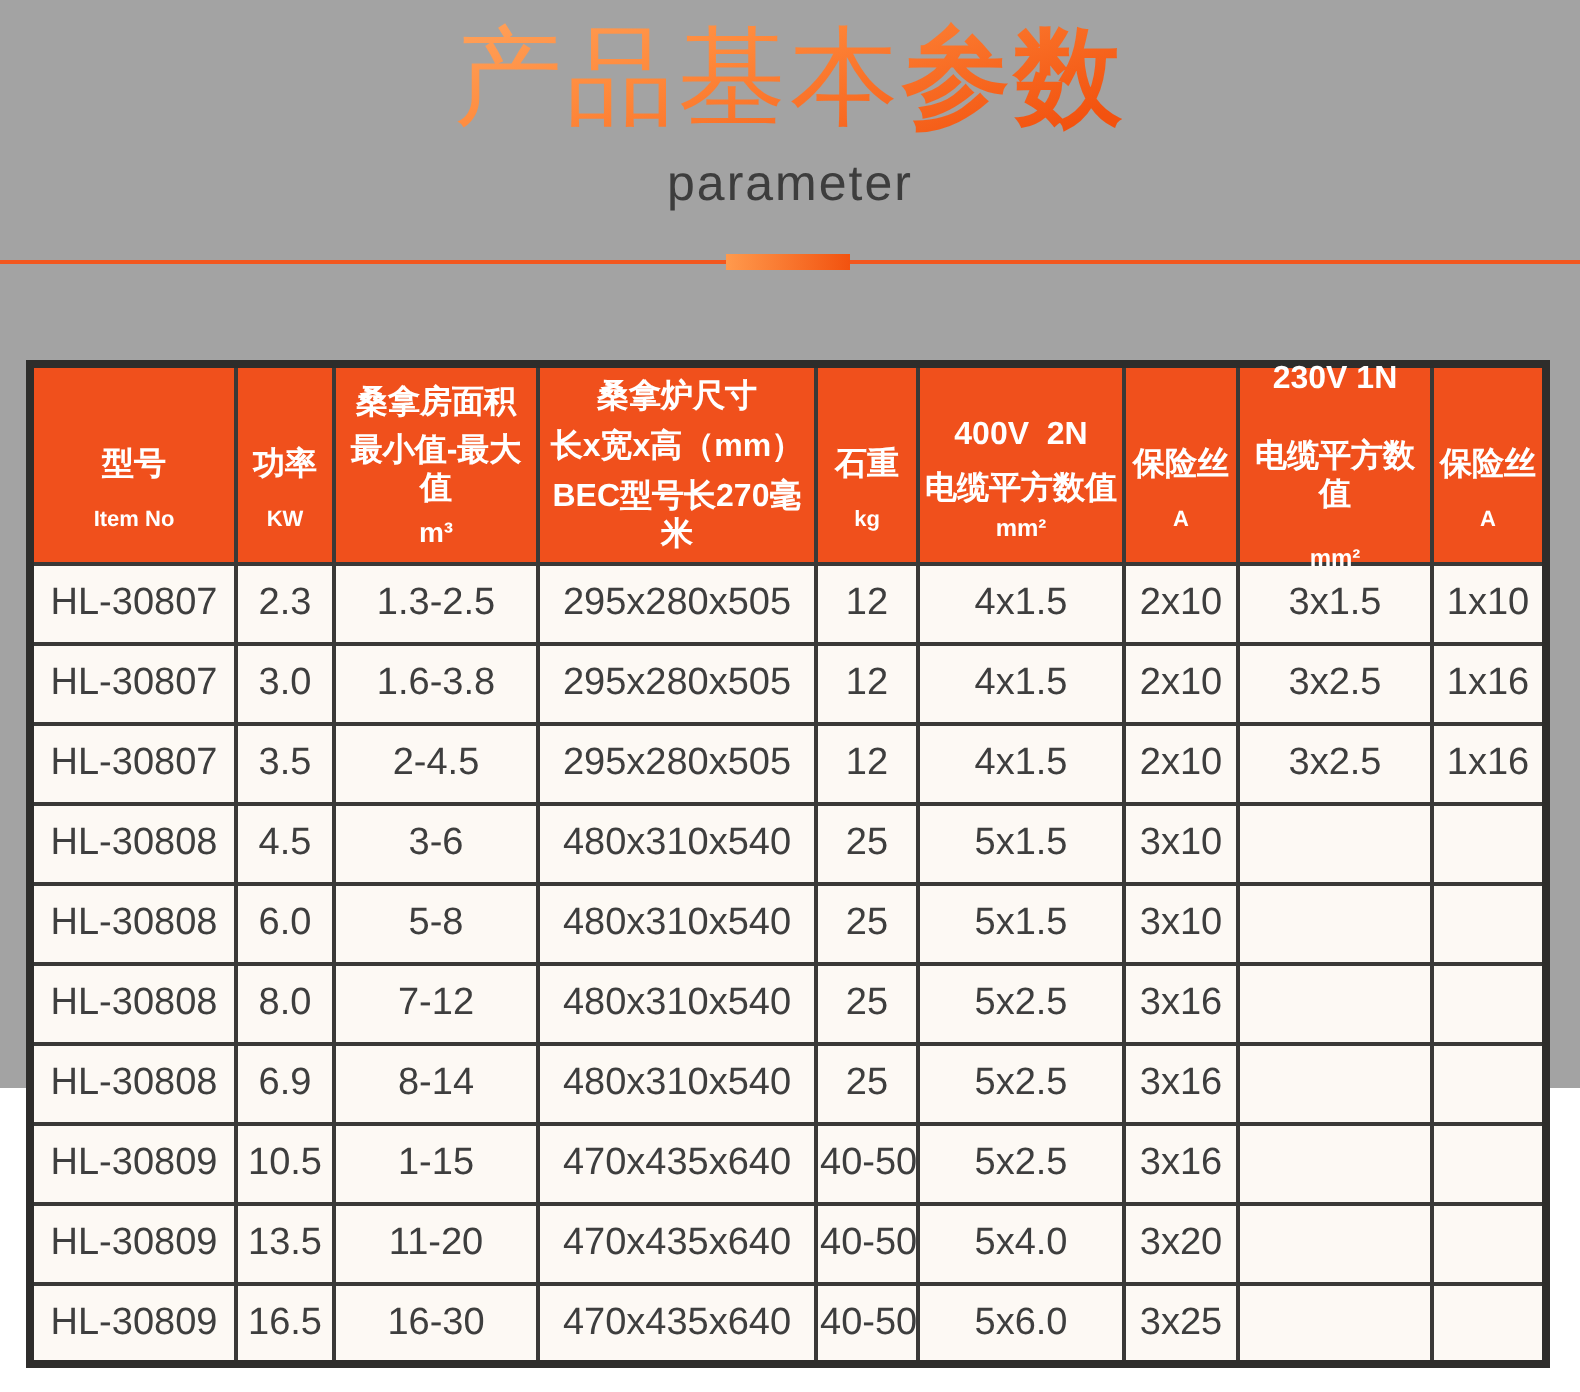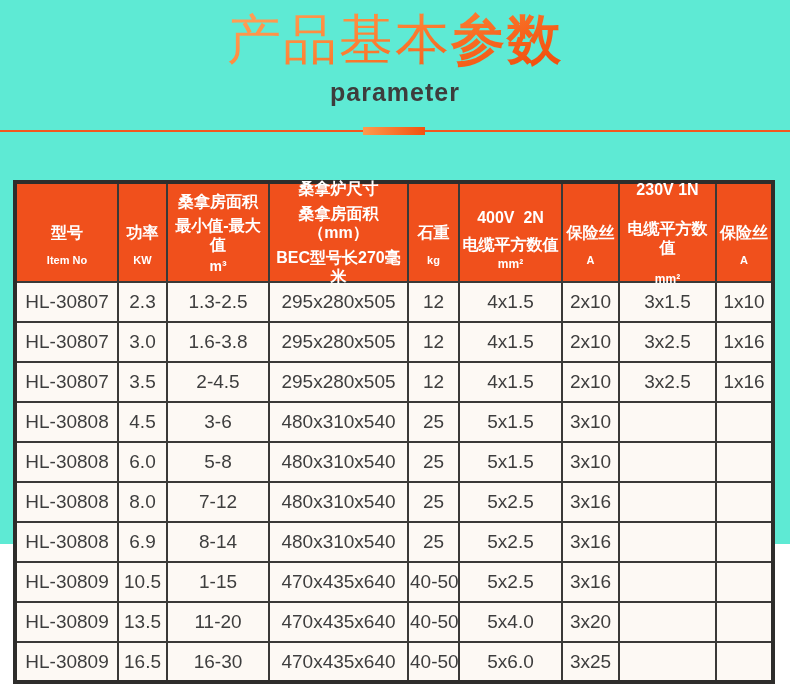--- a/index.html
+++ b/index.html
@@ -2,42 +2,42 @@
 <html><head>
 <meta charset="utf-8">
 <style>
   * { margin: 0; padding: 0; box-sizing: border-box; }
   html, body { background: #ffffff; }
   body {
     width: 790px; height: 696px;
     font-family: "Liberation Sans", "DejaVu Sans", sans-serif;
     overflow: hidden;
   }
-  .page { position: relative; width: 790px; height: 544px; background: #5eead4; }
+  .page { position: relative; width: 790px; height: 544px; background: #a3a3a3; }
 
   
   .title-wrap { position: absolute; top: 6px; left: 0; width: 790px; text-align: center; }
   .page-title {
     display: inline-block;
     font-size: 54px;
     line-height: 66px;
     font-weight: 400;
     letter-spacing: 2px;
     background: linear-gradient(180deg, #ffa careful 0%);
     background: linear-gradient(160deg, #ffa45e 0%, #ff8a3c 35%, #f2520f 90%);
     -webkit-background-clip: text;
     background-clip: text;
     color: transparent;
   }
   .page-title .t-bold { font-weight: 900; }
   .subtitle {
     margin-top: 6px;
     font-size: 25px;
     line-height: 28px;
-    font-weight: 700;
+    font-weight: 400;
     letter-spacing: 1px;
     color: #3d3d3d;
   }
 
   
   .divider { position: absolute; top: 126px; left: 0; width: 790px; height: 10px; }
   .divider .line {
     position: absolute; top: 4px; left: 0; width: 100%; height: 2px;
     background: #f2571f;
   }
@@ -135,21 +135,21 @@
         <th>
           <div class="hstack" style="gap:5px;">
             <div class="hline">桑拿房面积</div>
             <div class="hline">最小值-最大值</div>
             <div class="hunit">m³</div>
           </div>
         </th>
         <th>
           <div class="hstack" style="gap:6px;">
             <div class="hline">桑拿炉尺寸</div>
-            <div class="hline">桑拿房面积（mm）</div>
+            <div class="hline">长x宽x高（mm）</div>
             <div class="hline">BEC型号长270毫米</div>
           </div>
         </th>
         <th>
           <div class="hstack">
             <div class="hline">石重</div>
             <div class="hsub">kg</div>
           </div>
         </th>
         <th>

